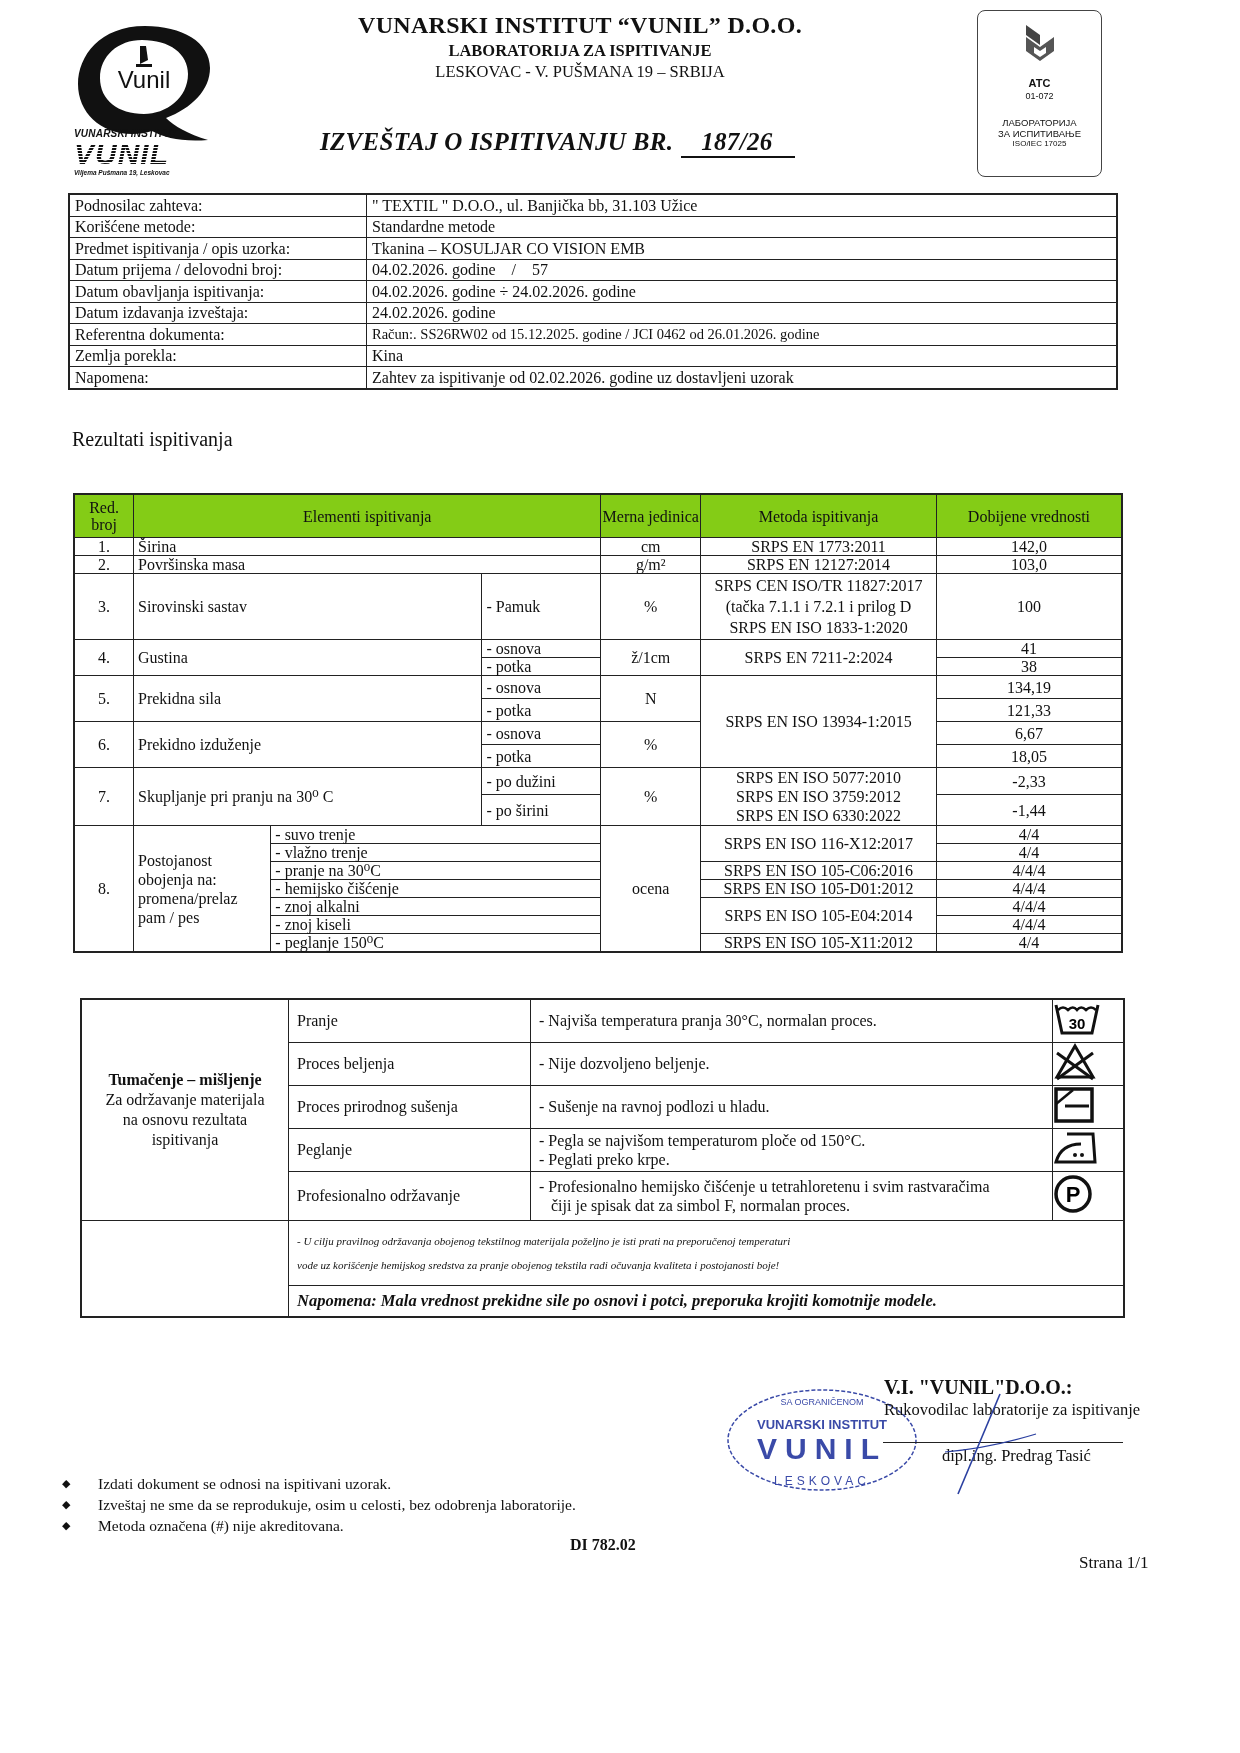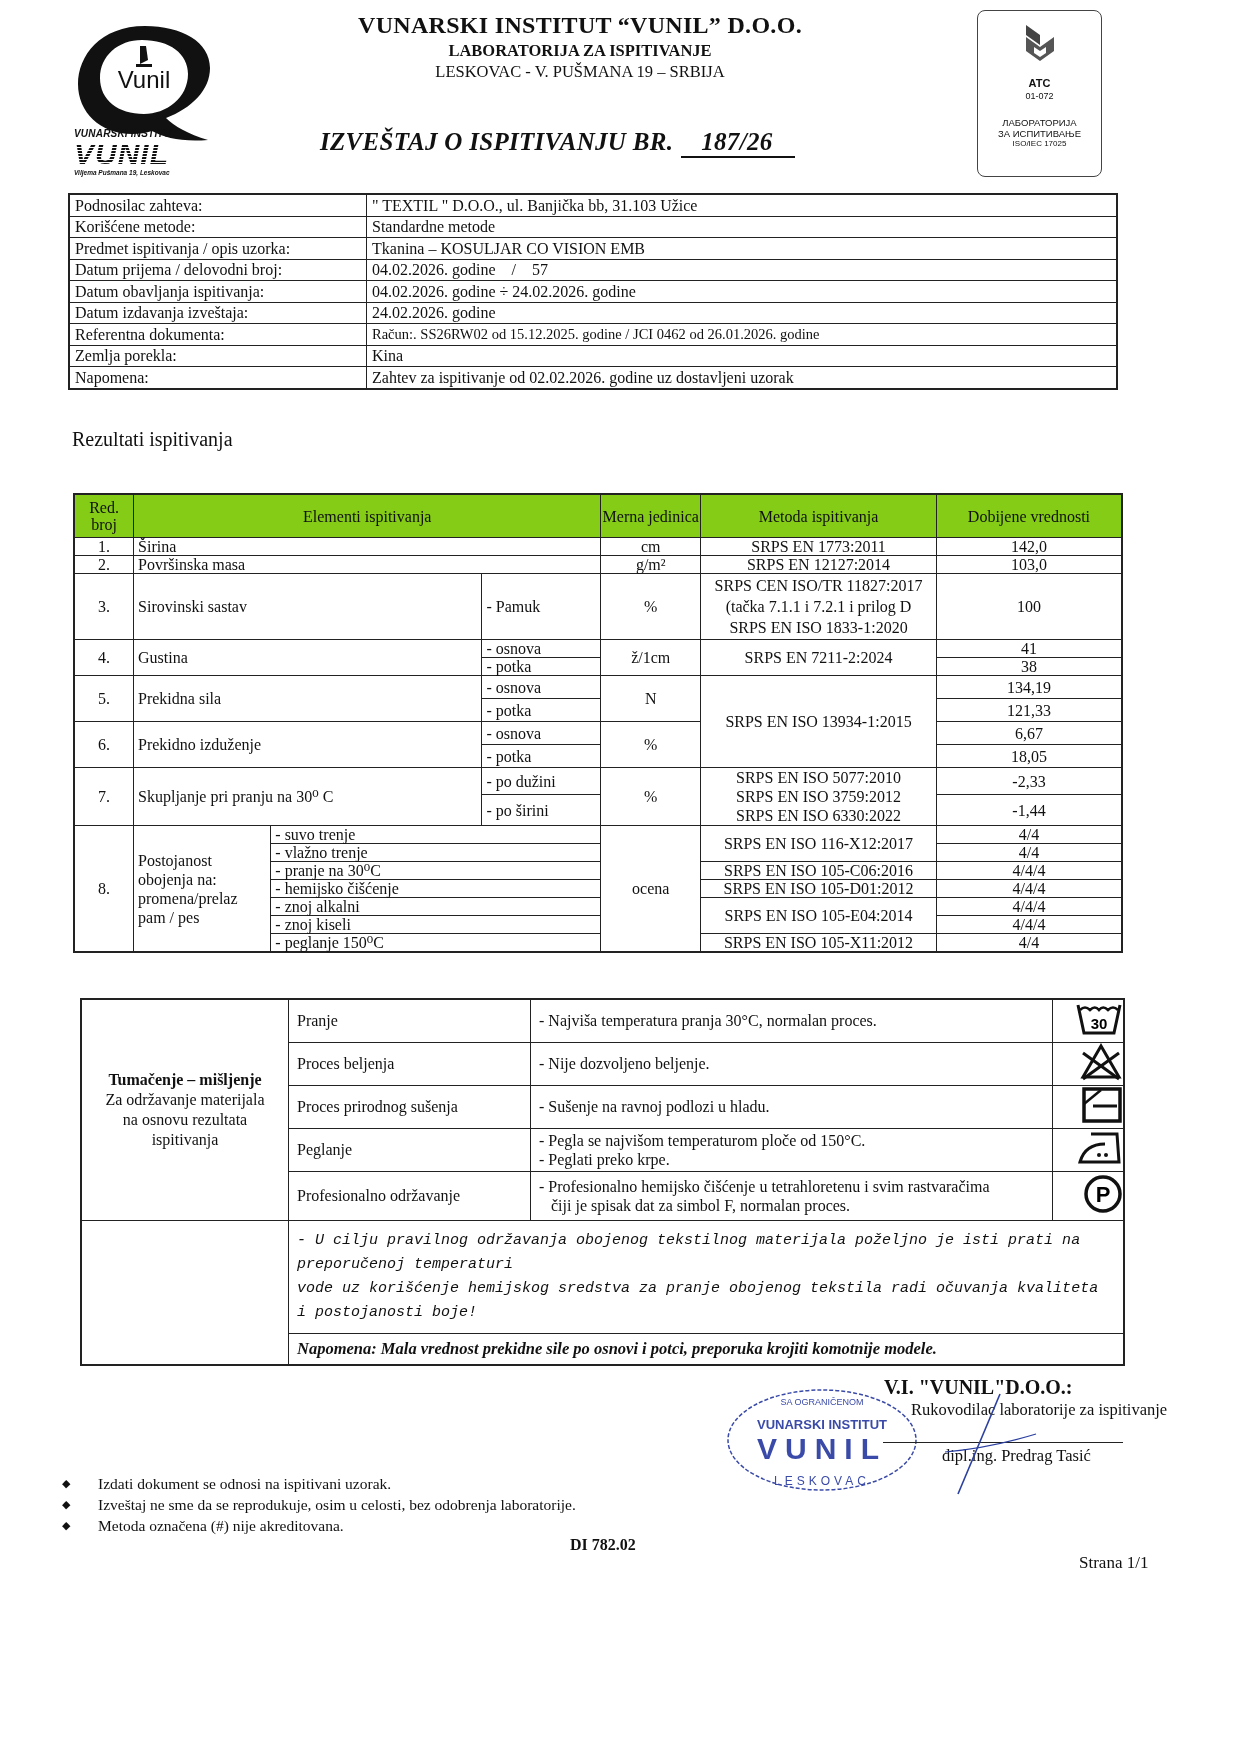--- a/index.html
+++ b/index.html
@@ -47,27 +47,27 @@
   .res .c { text-align: center; }
   .res th { border: 1.5px solid #222; font-weight: normal; background: #84cc16; line-height: 17px; }
   .res td.sub { padding-left: 4px; }
 
   
   .tum { left: 80px; top: 998px; width: 1045px; font-size: 16px; border: 2.5px solid #222; }
   .tum td { border: 1.5px solid #222; padding: 0 8px; }
   .tum .left { text-align: center; vertical-align: middle; width: 190px; line-height: 20px; }
   .tum .left b { display: block; }
   .tum .lbl { width: 225px; height: 42px; }
-  .tum .sym { width: 70px; text-align: right; padding: 0; }
-  .tum .note-italic { font-style: italic; font-size: 15px; line-height: 24px; padding: 8px 8px; font-family: Liberation Mono, monospace; }
+  .tum .sym { width: 70px; text-align: left; padding: 0; }
+  .tum .note-italic { font-style: italic; font-size: 11px; line-height: 24px; padding: 8px 8px; }
   .tum .note-bold { font-style: italic; font-weight: bold; font-size: 16.5px; height: 30px; }
 
   
   .sig1 { left: 884px; top: 1376px; font-size: 20px; font-weight: bold; }
-  .sig2 { left: 911px; top: 1400px; font-size: 16.5px; }
+  .sig2 { left: 884px; top: 1400px; font-size: 16.5px; }
   .sig-line { left: 883px; top: 1442px; width: 240px; border-top: 1.5px solid #222; }
   .sig3 { left: 942px; top: 1446px; font-size: 16.5px; }
   .stamp { left: 722px; top: 1385px; width: 200px; height: 110px; }
   .sign-stroke { left: 940px; top: 1390px; width: 100px; height: 110px; }
 
   .bullets { left: 62px; top: 1473px; font-size: 15.5px; line-height: 21px; }
   .bullets .b { display: flex; }
   .bullets .d { width: 36px; font-size: 11px; }
   .di { left: 570px; top: 1536px; font-size: 16px; font-weight: bold; }
   .page { left: 1079px; top: 1553px; font-size: 17px; }

